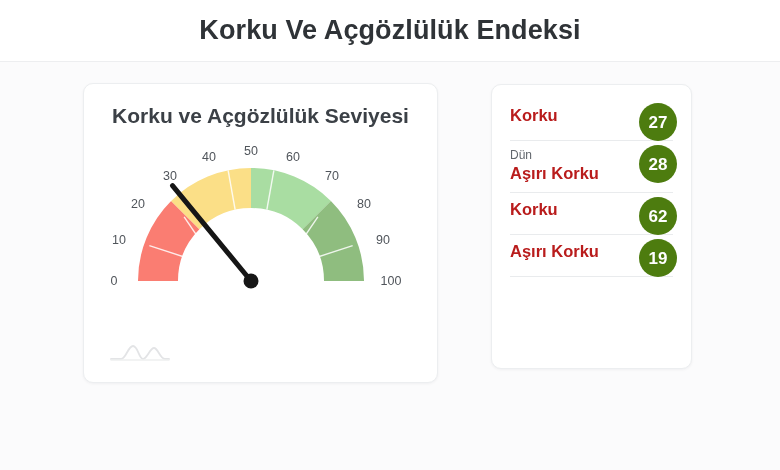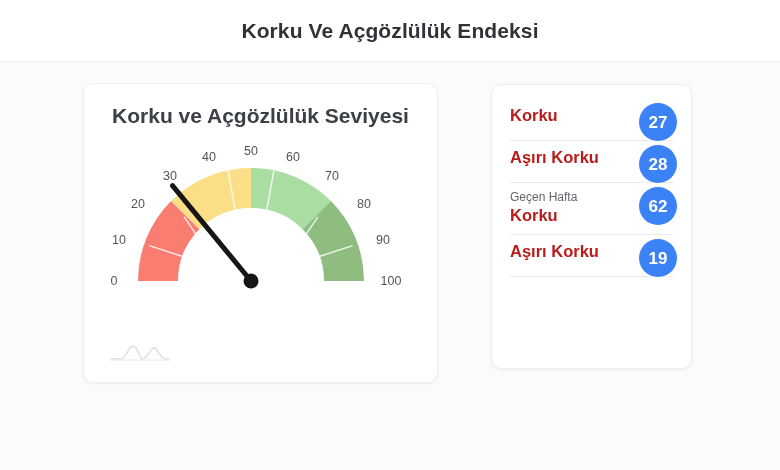--- a/index.html
+++ b/index.html
@@ -19,21 +19,21 @@
   .app-header {
     height: 62px;
     box-sizing: border-box;
     border-bottom: 1px solid #edeef0;
     background: #ffffff;
     display: flex;
     align-items: center;
     justify-content: center;
   }
   .app-title {
-    font-size: 21px;
+    font-size: 27px;
     font-weight: 600;
     color: #2f3337;
     letter-spacing: 0.1px;
     margin: 12px;
   }
 
   
   .page-body {
     position: relative;
     height: 408px;
@@ -134,21 +134,21 @@
     display: block;
     color: #b91c1c;
   }
   .history-badge {
     position: absolute;
     right: -4px;
     top: 4px;
     width: 38px;
     height: 38px;
     border-radius: 50%;
-    background: #3b82f6;
+    background: #4d7c0f;
     color: #ffffff;
     font-size: 17px;
     font-weight: 600;
     display: flex;
     align-items: center;
     justify-content: center;
     line-height: 1;
   }
 </style>
 </head>
@@ -211,25 +211,25 @@
   </section>
 
   <section class="history-card">
 
     <ul class="history-list">
       <li class="history-row">
         <span class="history-sentiment">Korku</span>
         <span class="history-badge">27</span>
       </li>
       <li class="history-row">
+        <span class="history-period">Dün</span>
         <span class="history-sentiment">Aşırı Korku</span>
         <span class="history-badge">28</span>
       </li>
       <li class="history-row">
-        <span class="history-period">Geçen Hafta</span>
         <span class="history-sentiment">Korku</span>
         <span class="history-badge">62</span>
       </li>
       <li class="history-row">
         <span class="history-sentiment">Aşırı Korku</span>
         <span class="history-badge">19</span>
       </li>
     </ul>
   </section>
 

